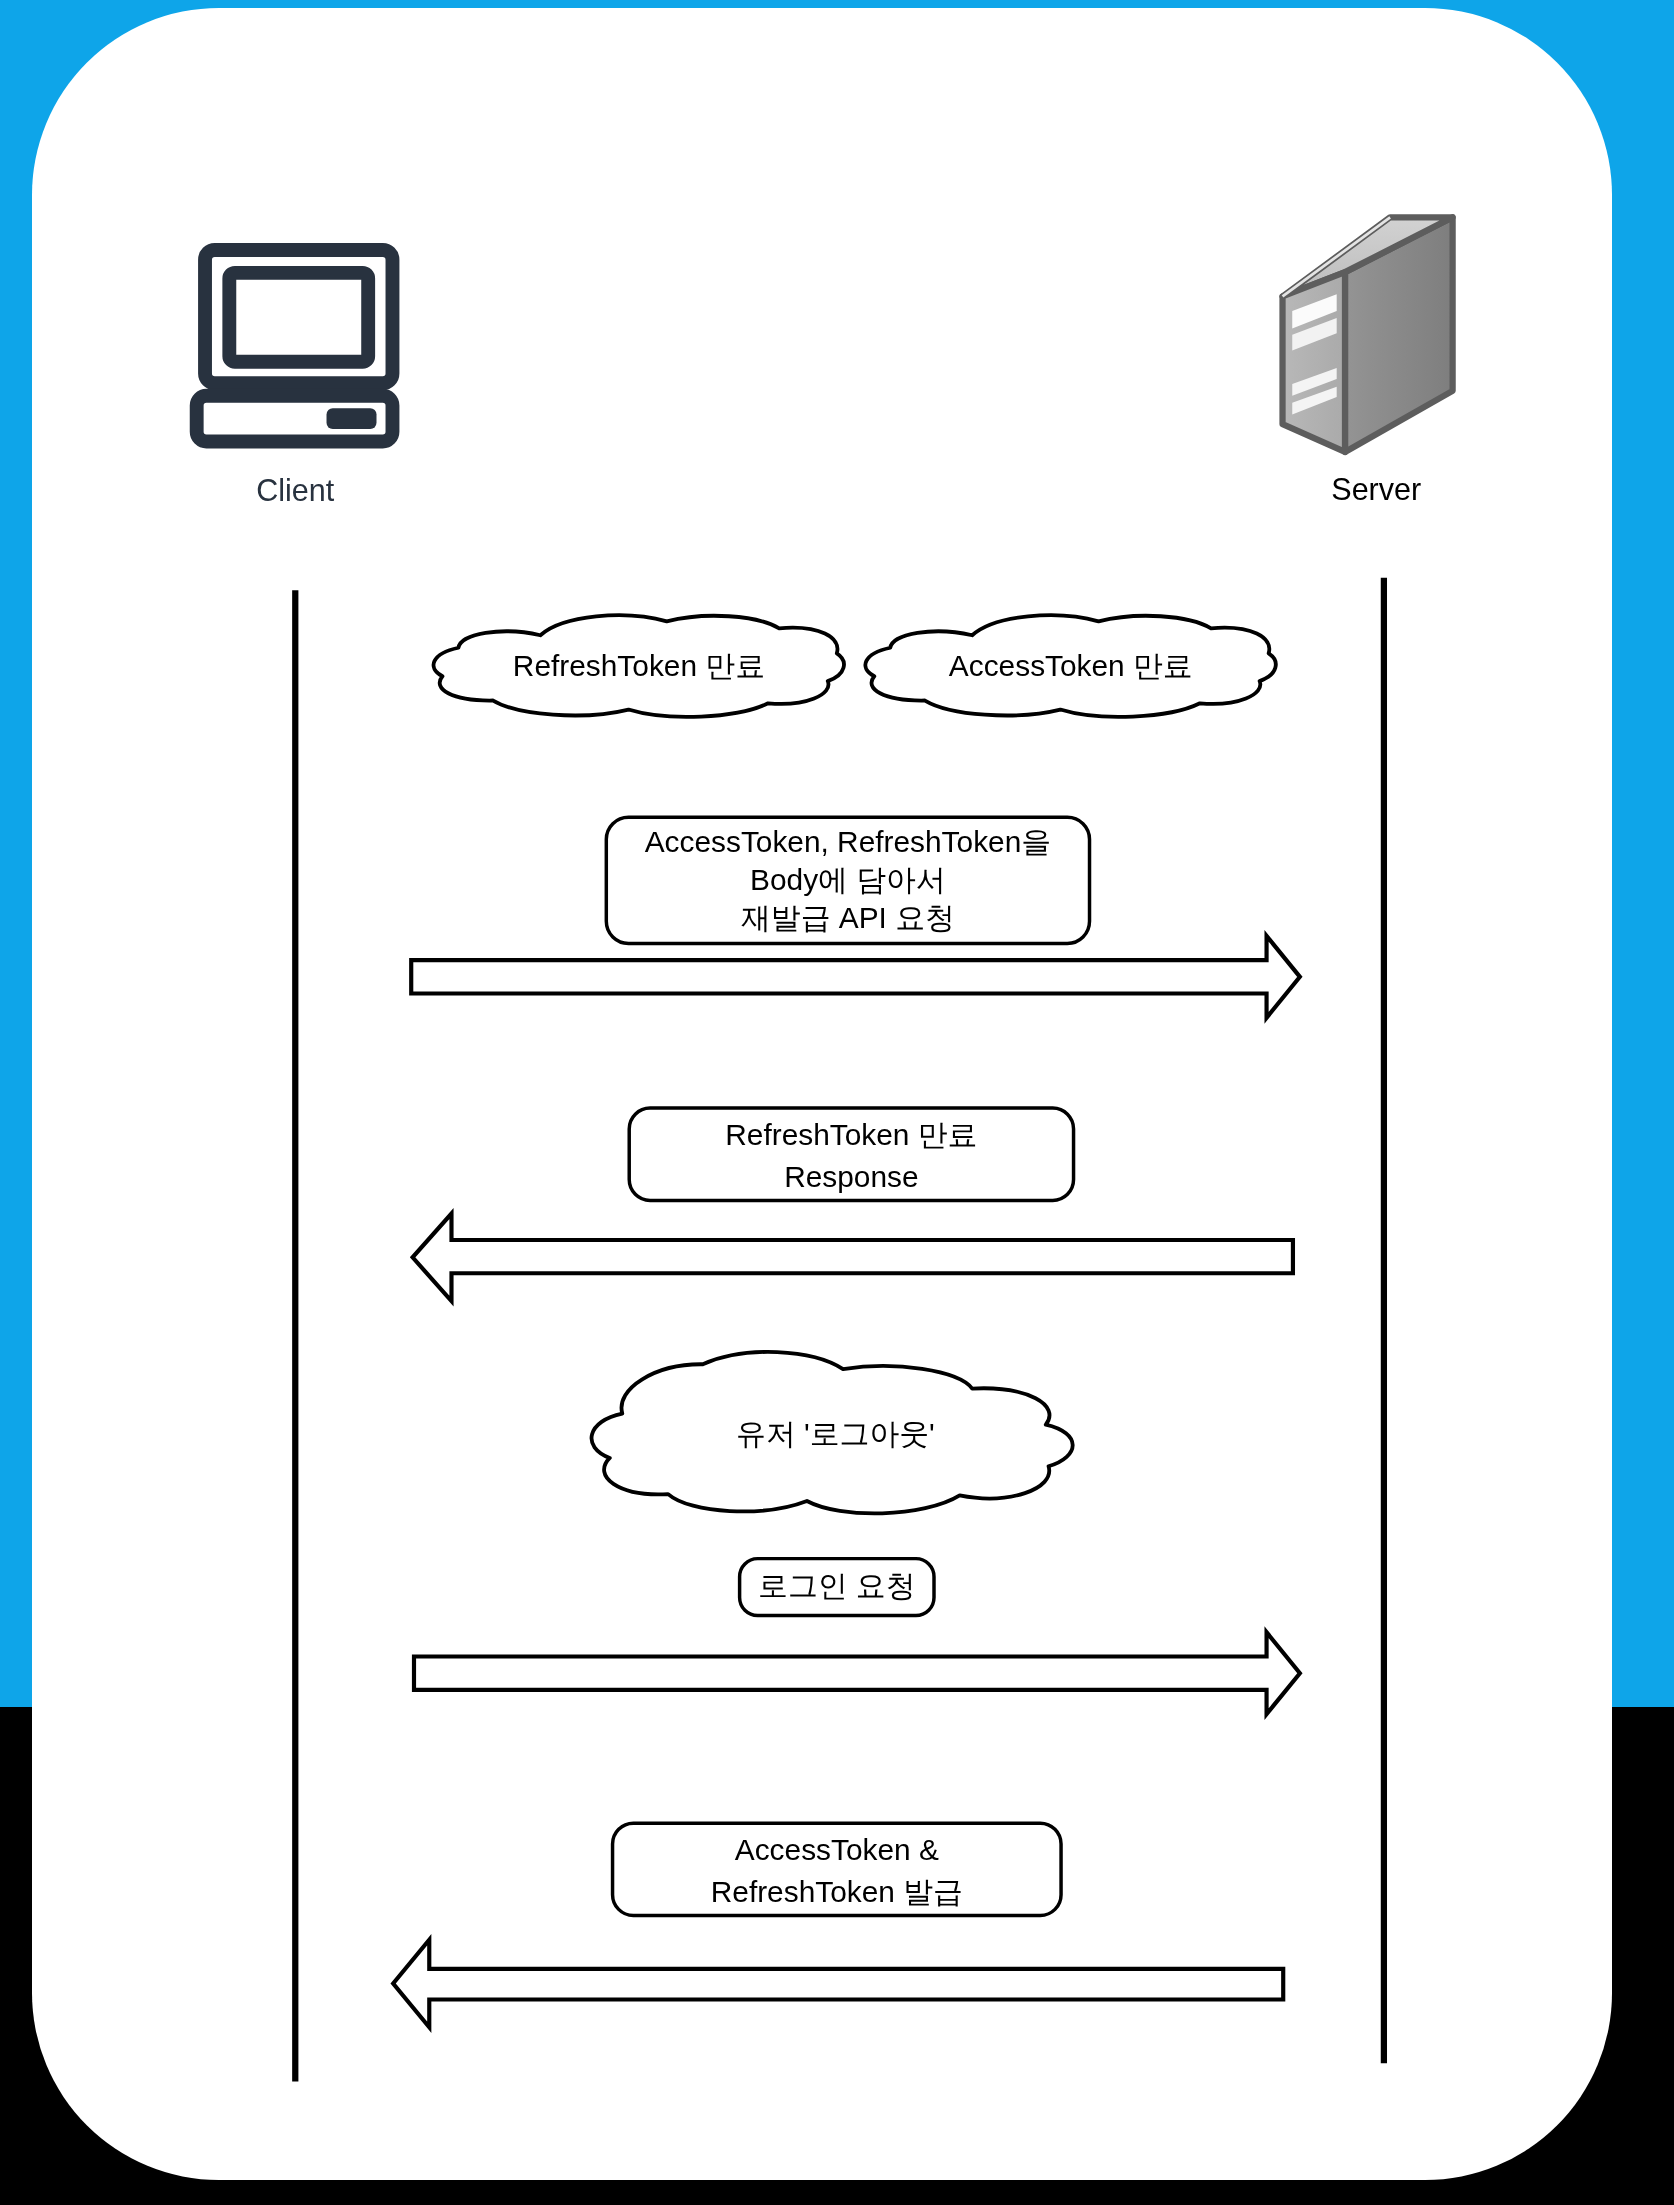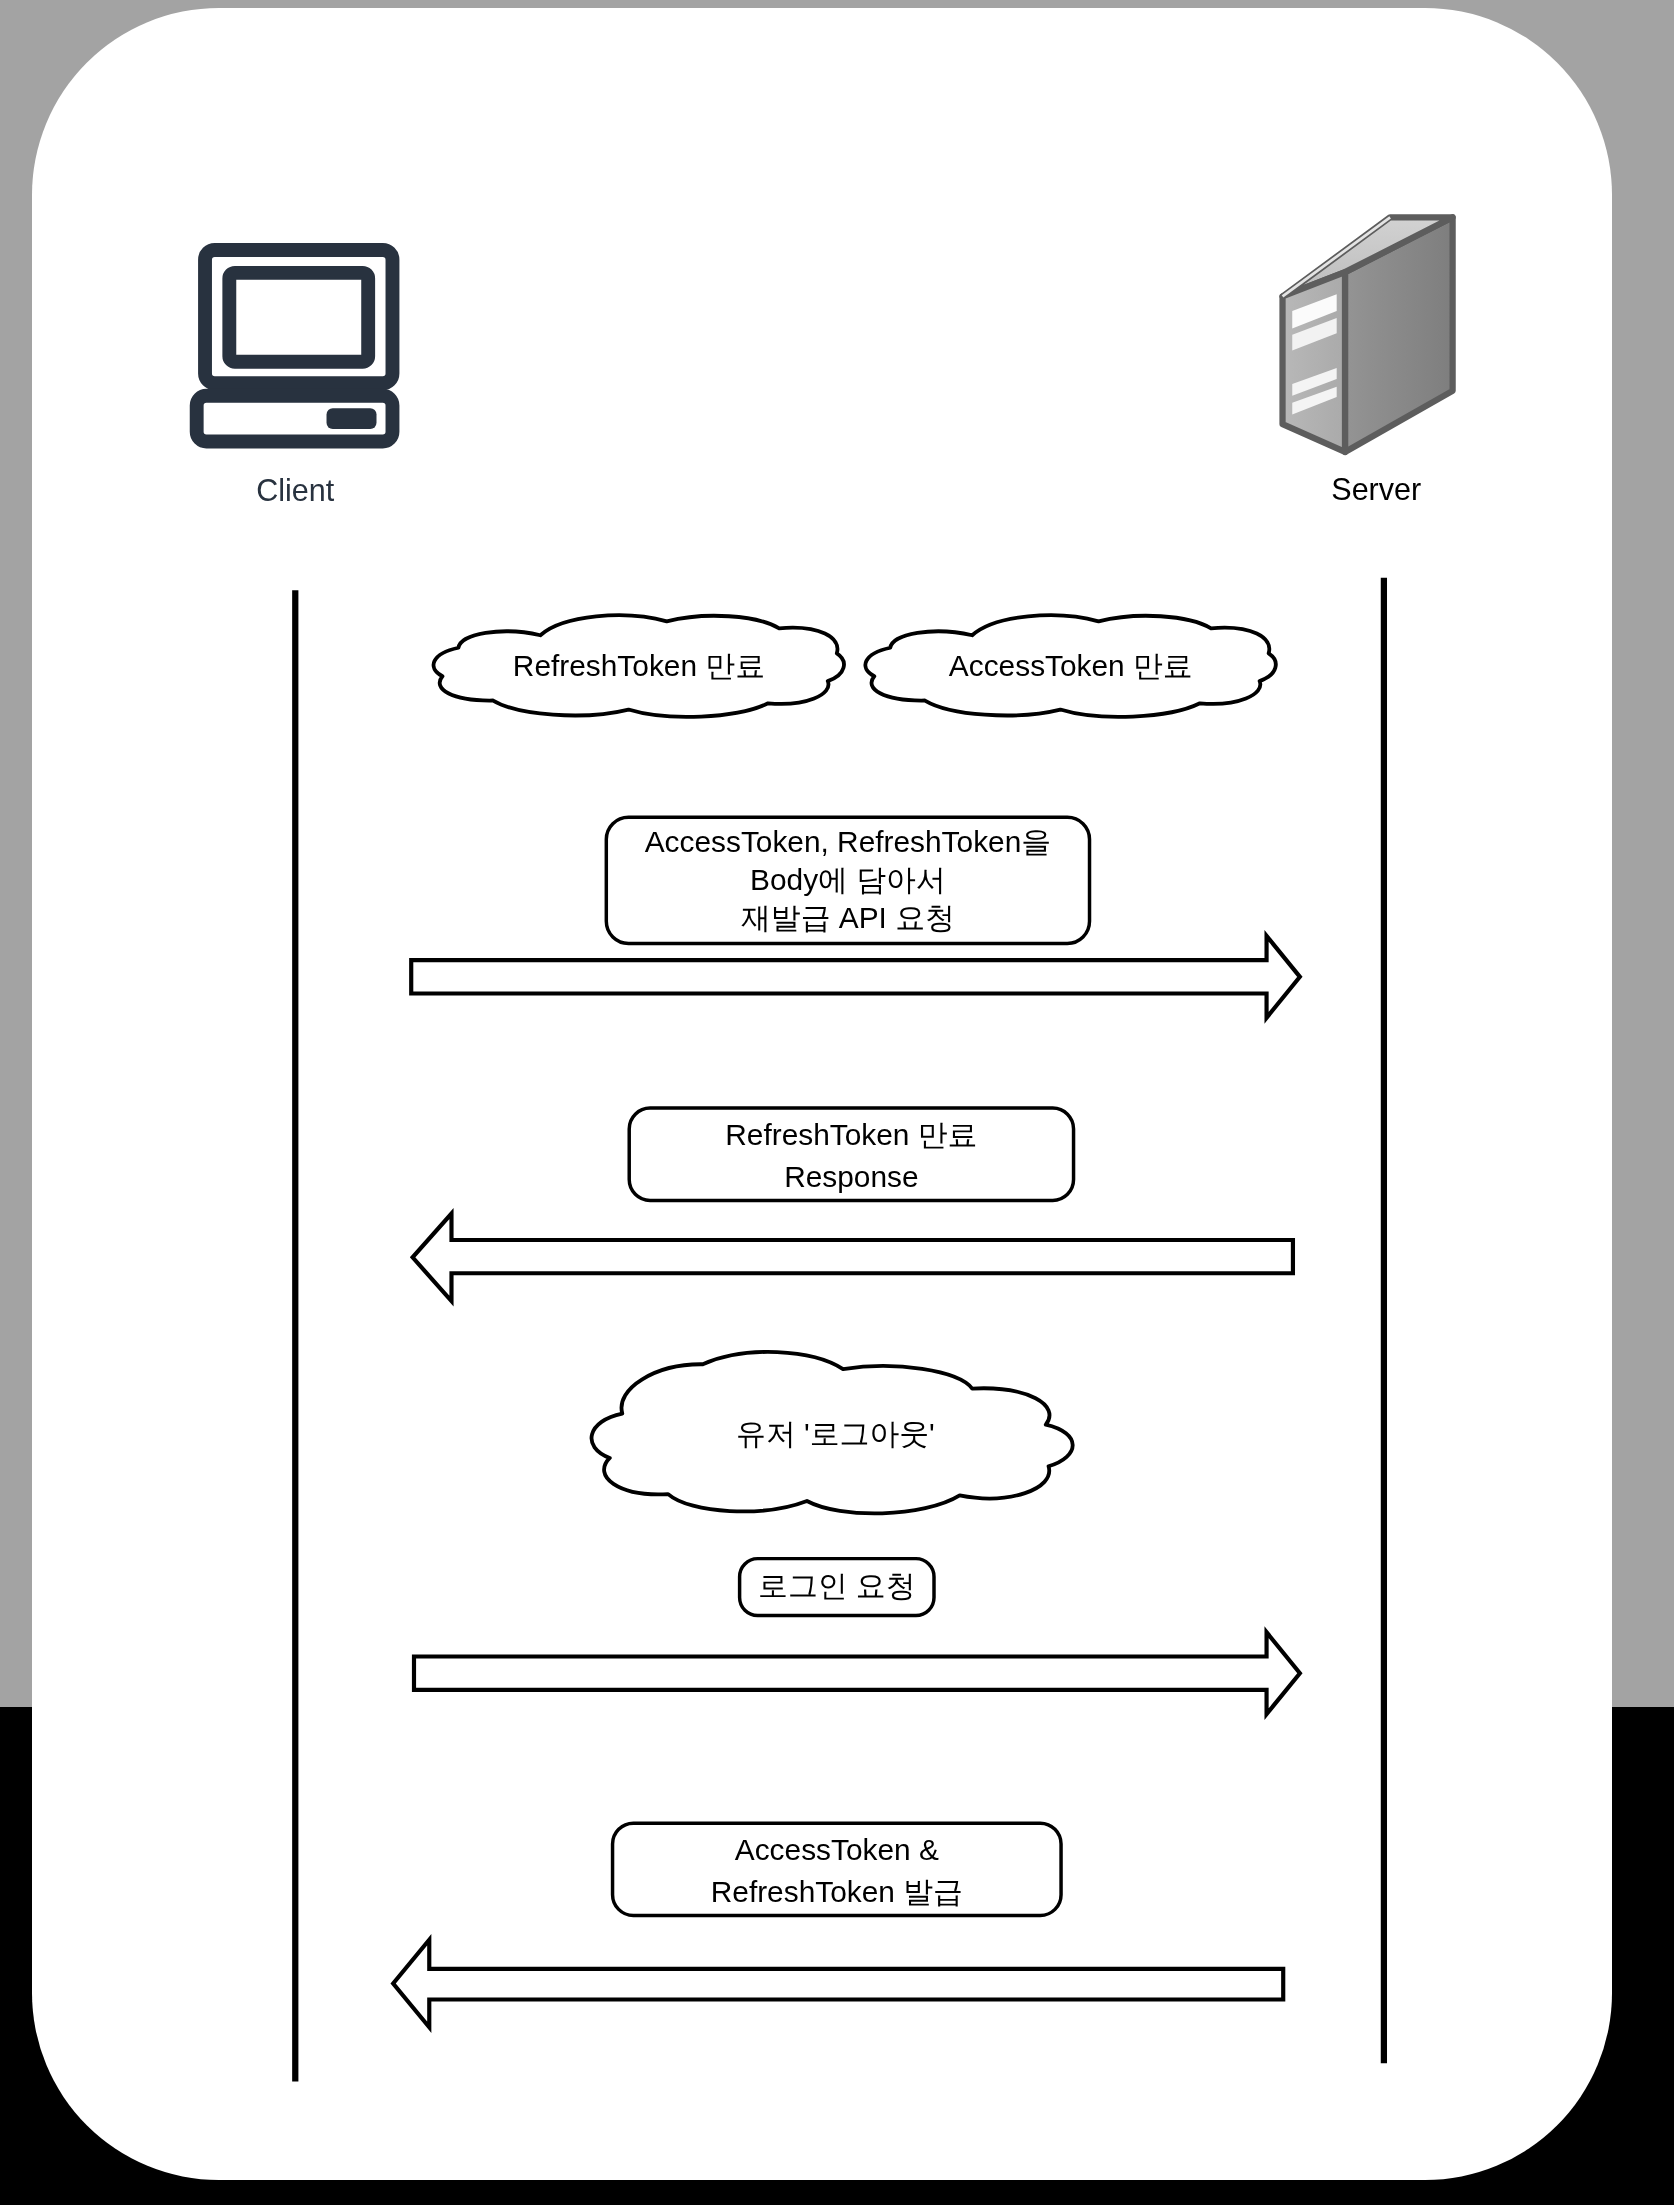--- a/index.html
+++ b/index.html
@@ -11,21 +11,21 @@
   body {
     width: 1675px;
     height: 2205px;
     font-family: "Liberation Sans", "DejaVu Sans", sans-serif;
     overflow: hidden;
   }
   #stage {
     position: relative;
     width: 1675px;
     height: 1707px;
-    background: #a3a3a3;
+    background: #0ea5e9;
   }
   #card {
     position: absolute;
     left: 32px;
     top: 8.3px;
     width: 1580px;
     height: 2172px;
     background: #ffffff;
     border-radius: 187px;
     overflow: hidden;

